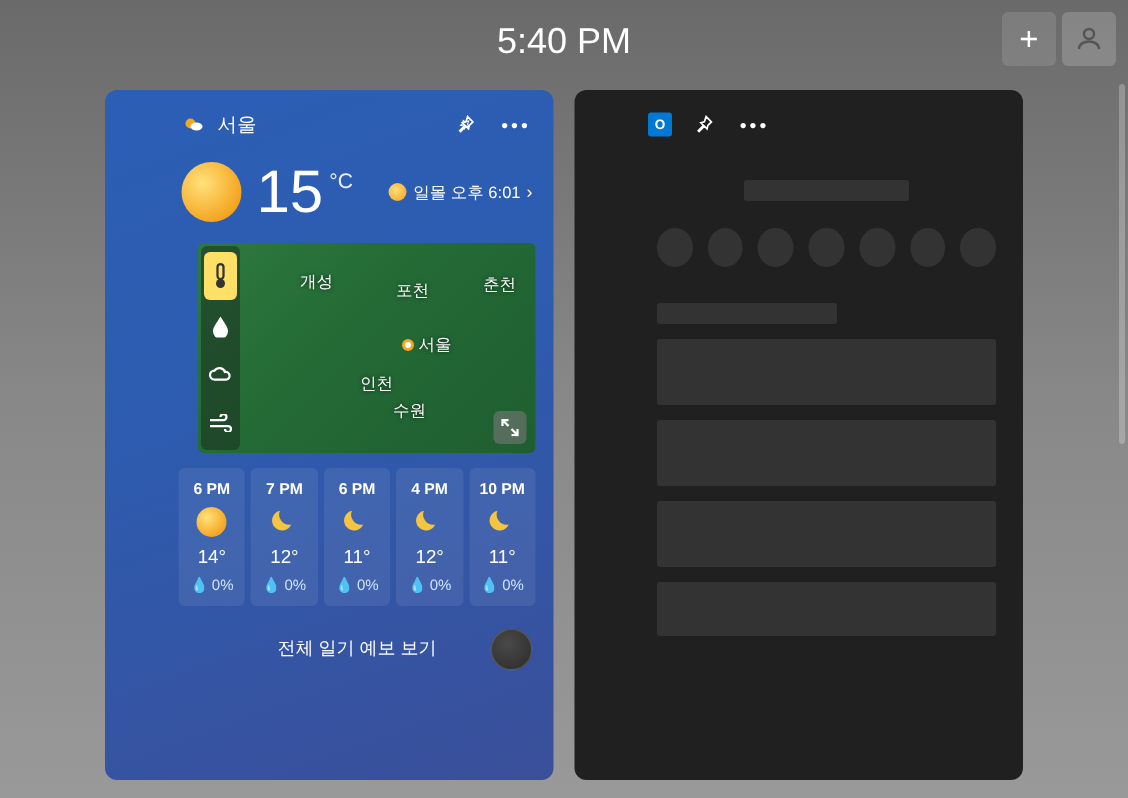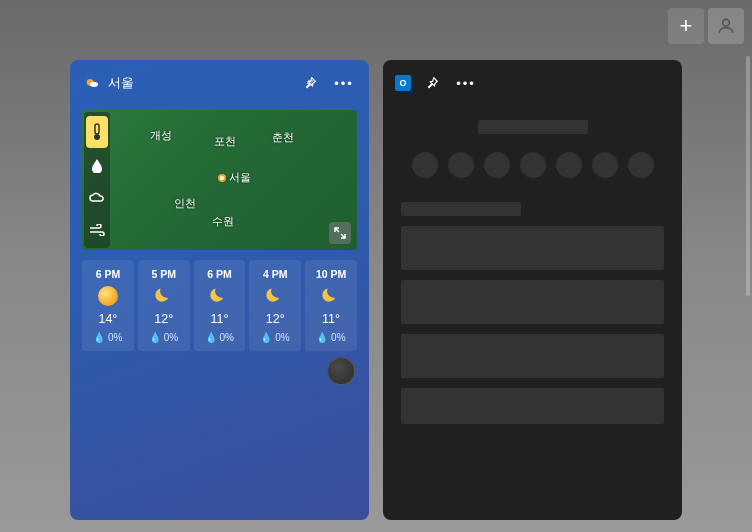--- a/index.html
+++ b/index.html
@@ -46,20 +46,21 @@
     display: flex;
     gap: 14px;
     padding: 4px 70px 0 70px;
   }
   .card {
     border-radius: 8px;
     overflow: hidden;
     position: relative;
     width: 300px;
     height: 460px;
+    padding-left: 37px;
   }
   .weather-card {
     background: linear-gradient(160deg, #2b5fb5 0%, #2d5cb0 40%, #3a4f9a 100%);
     color: #fff;
     display: flex;
     flex-direction: column;
   }
   .card-header {
     display: flex;
     align-items: center;
@@ -86,21 +87,21 @@
   .temp-wrap { display: flex; align-items: flex-start; }
   .temp-val { font-size: 40px; font-weight: 300; line-height: 1; }
   .temp-unit { font-size: 14px; margin-top: 4px; margin-left: 4px; opacity: 0.9;}
   .sunset {
     margin-left: auto;
     display: flex; align-items: center; gap: 4px;
     font-size: 11px; cursor: pointer;
   }
   .sunset .ss-icon { width: 12px; height: 12px; border-radius: 50%; background: radial-gradient(circle at 40% 40%, #ffdd77, #f0a020); }
   .map-area {
-    margin: 6px 12px 6px 12px;
+    margin: 6px 12px 6px 25px;
     height: 140px;
     background: linear-gradient(135deg, #2d7a3f 0%, #246b36 40%, #1f5e30 100%);
     border-radius: 4px;
     position: relative;
     overflow: hidden;
   }
   .map-sidebar {
     position: absolute;
     left: 2px; top: 2px;
     width: 26px;
@@ -200,20 +201,21 @@
     right: 2px; top: 56px;
     width: 4px; height: 240px;
     background: rgba(255,255,255,0.25);
     border-radius: 2px;
   }
 </style>
 </head>
 <body>
 
 <div class="topbar">
+  <div class="time">5:40 PM</div>
   <div class="top-buttons">
     <div class="top-btn plus">
       <span>+</span>
     </div>
     <div class="top-btn avatar">
       <svg viewBox="0 0 24 24" fill="none" stroke="#555" stroke-width="2">
           <circle cx="12" cy="8" r="4"></circle>
           <path d="M4 20c0-4 4-6 8-6s8 2 8 6"></path>
         </svg>
     </div>
@@ -235,20 +237,32 @@
         <svg width="14" height="14" viewBox="0 0 24 24" fill="none" stroke="currentColor" stroke-width="2">
             <path d="M12 2l3 6 5 1-4 4 1 6-5-3-5 3 1-6-4-4 5-1z" transform="rotate(45 12 12) scale(0.6) translate(8 8)"></path>
             <path d="M15 3l6 6-4 4-1 4-3-3-6 6-1-1 6-6-3-3 4-1z"></path>
           </svg>
       </div>
       <div class="more-btn">
         <span style="letter-spacing:2px;font-size:13px;">•••</span>
       </div>
     </div>
 
+    <div class="current">
+      <div class="sun-big"></div>
+      <div class="temp-wrap">
+        <span class="temp-val">15</span>
+        <span class="temp-unit">°C</span>
+      </div>
+      <div class="sunset">
+        <div class="ss-icon"></div>
+        <span>일몰 오후 6:01</span>
+        <span style="font-size:12px;">›</span>
+      </div>
+    </div>
 
     <div class="map-area">
       <div class="map-sidebar">
         <div class="map-tab active">
           <svg width="12" height="18" viewBox="0 0 12 18">
               <rect x="4" y="1" width="4" height="10" rx="2" fill="none" stroke="#333" stroke-width="1.5"></rect>
               <circle cx="6" cy="14" r="3" fill="#333"></circle>
             </svg>
         </div>
         <div class="map-tab">
@@ -267,41 +281,41 @@
             </svg>
         </div>
       </div>
       <div class="map-label" style="left:68px; top:18px;">개성</div>
       <div class="map-label" style="left:132px; top:24px;">포천</div>
       <div class="map-label" style="left:190px; top:20px;">춘천</div>
       <div class="map-city-marker">
         <div class="dot"></div>
         <span style="font-size:11px;color:#fff;text-shadow:0 0 3px rgba(0,0,0,0.7);">서울</span>
       </div>
-      <div class="map-label" style="left:92px; top:86px;">인천</div>
+      <div class="map-label" style="left:108px; top:86px;">인천</div>
       <div class="map-label" style="left:130px; top:104px;">수원</div>
       <div class="map-expand">
         <svg width="12" height="12" viewBox="0 0 12 12" fill="none" stroke="#fff" stroke-width="1.5">
             <path d="M1 5V1h4M11 7v4H7M1 1l4 4M11 11L7 7"></path>
           </svg>
       </div>
     </div>
 
     <div class="hourly">
       <div class="hour-col">
         <div class="hlabel">6 PM</div>
         <div class="hicon hsun"></div>
         <div class="htemp">14°</div>
         <div class="hrain">
             <span>💧</span>
             <span>0%</span>
           </div>
       </div>
       <div class="hour-col">
-        <div class="hlabel">5 PM</div>
+        <div class="hlabel">7 PM</div>
         <svg class="hicon" viewBox="0 0 24 24">
             <path d="M17 14a8 8 0 01-9-11 8 8 0 109 11z" fill="#f5c542"></path>
           </svg>
         <div class="htemp">12°</div>
         <div class="hrain">
             <span>💧</span>
             <span>0%</span>
           </div>
       </div>
       <div class="hour-col">
@@ -333,20 +347,21 @@
           </svg>
         <div class="htemp">11°</div>
         <div class="hrain">
             <span>💧</span>
             <span>0%</span>
           </div>
       </div>
     </div>
 
     <div class="full-forecast">
+      <span>전체 일기 예보 보기</span>
       <div class="avatar-dark"></div>
     </div>
   </div>
 
   <div class="card outlook-card">
     <div class="card-header">
       <div class="o-icon">O</div>
       <div class="pin-btn">
         <svg width="14" height="14" viewBox="0 0 24 24" fill="none" stroke="currentColor" stroke-width="2">
             <path d="M15 3l6 6-4 4-1 4-3-3-6 6-1-1 6-6-3-3 4-1z"></path>

